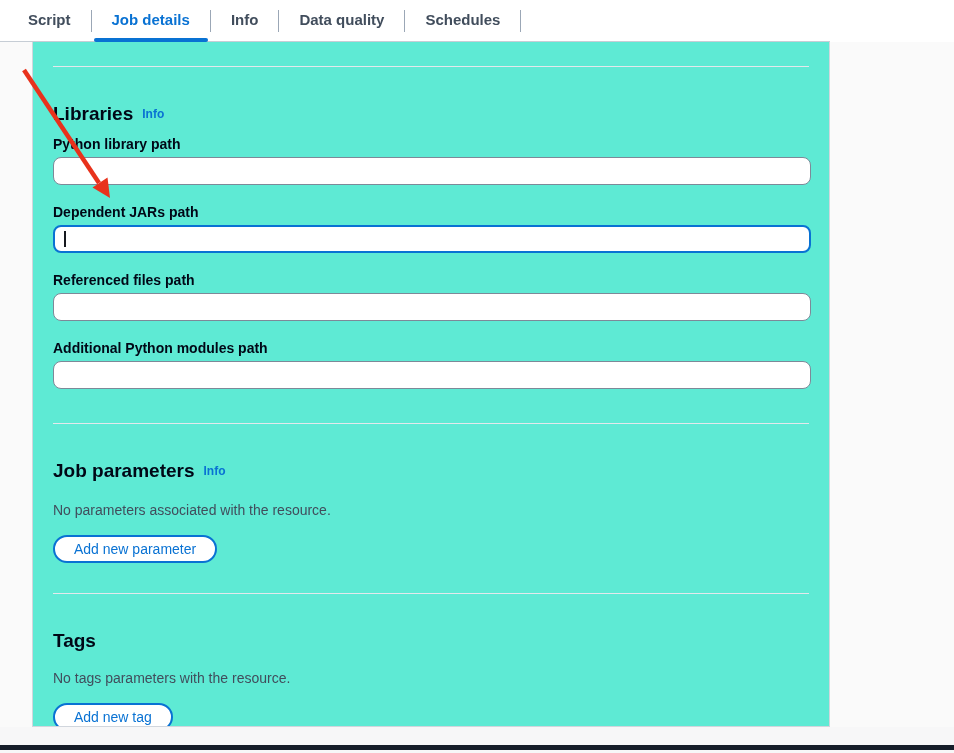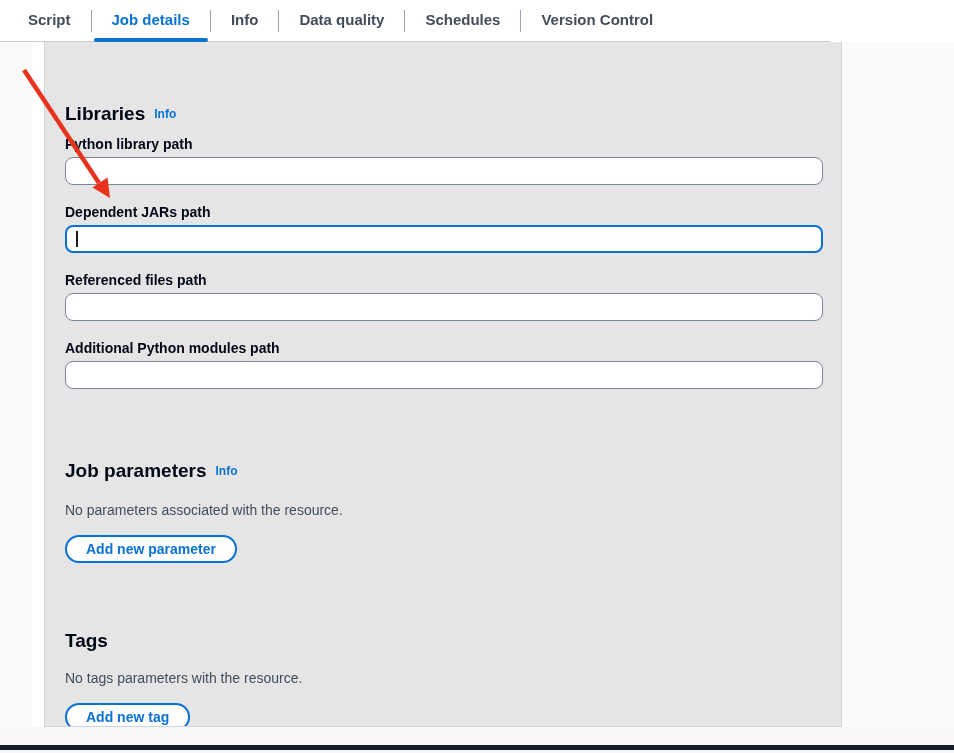--- a/index.html
+++ b/index.html
@@ -77,23 +77,23 @@
   .window-edge {
     position: absolute;
     top: 745px; left: 0;
     width: 954px; height: 5px;
     background: #161d29;
   }
 
   
   .card {
     position: absolute;
-    top: 42px; left: 44px;
+    top: 42px; left: 32px;
     width: 798px; height: 685px;
-    background: #e5e5e5;
+    background: #5eead4;
     border-left: 1px solid #d1d6dd;
     border-right: 1px solid #d1d6dd;
     border-bottom: 1px solid #d1d6dd;
     overflow: hidden;
   }
   .card-content { padding: 0 20px; }
 
   hr.section-divider {
     border: none;
     border-top: 1px solid #e4e8ec;
@@ -165,21 +165,21 @@
     margin-top: 16px;
     height: 28px;
     line-height: 24px;
     padding: 0 19px;
     border: 2px solid #0972d3;
     border-radius: 16px;
     background: #ffffff;
     color: #0972d3;
     font-family: "Liberation Sans", sans-serif;
     font-size: 14px;
-    font-weight: 700;
+    font-weight: 400;
     cursor: pointer;
   }
   .helper-text {
     display: block;
     margin-top: 6px;
     font-size: 12px;
     line-height: 16px;
     color: #5f6b7a;
   }
 
@@ -201,21 +201,20 @@
     <div class="tab">Script</div>
     <span class="tab-divider"></span>
     <div class="tab active">Job details</div>
     <span class="tab-divider"></span>
     <div class="tab">Info</div>
     <span class="tab-divider"></span>
     <div class="tab">Data quality</div>
     <span class="tab-divider"></span>
     <div class="tab">Schedules</div>
     <span class="tab-divider"></span>
-    <div class="tab">Version Control</div>
   </nav>
 
   <div class="gutter-left"></div>
   <div class="gutter-right"></div>
   <div class="bottom-strip"></div>
   <div class="window-edge"></div>
 
   <section class="card">
     <div class="card-content">
 

